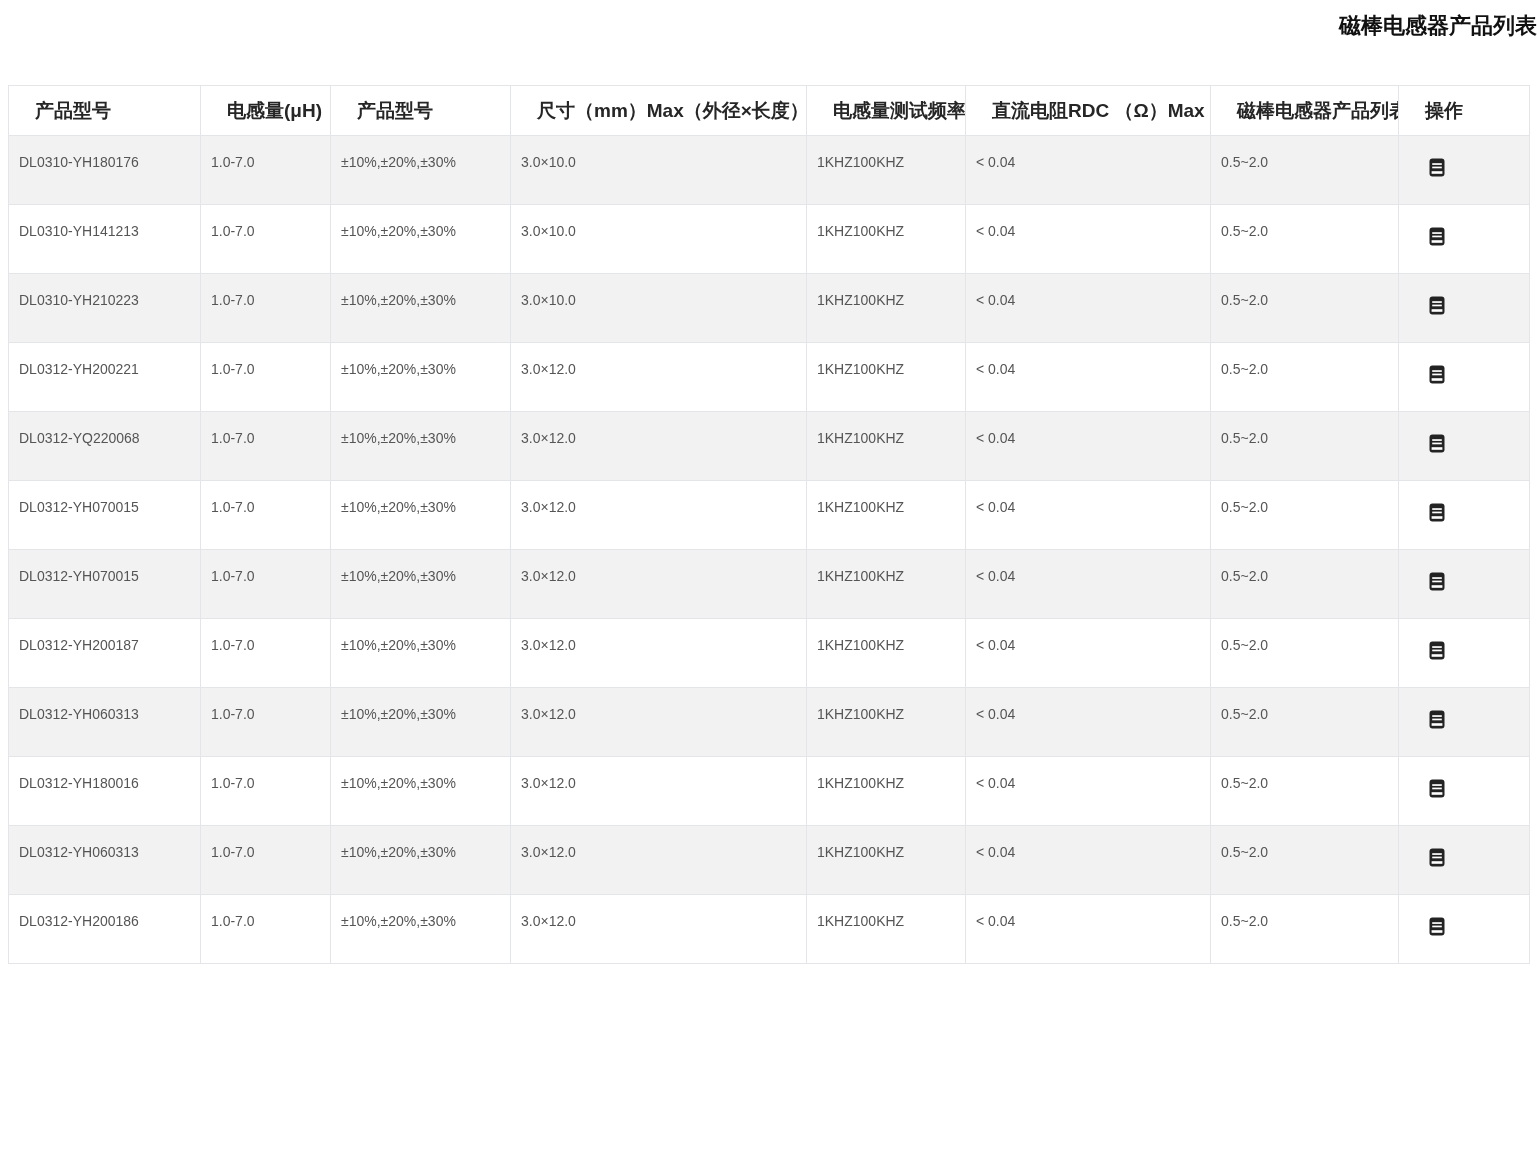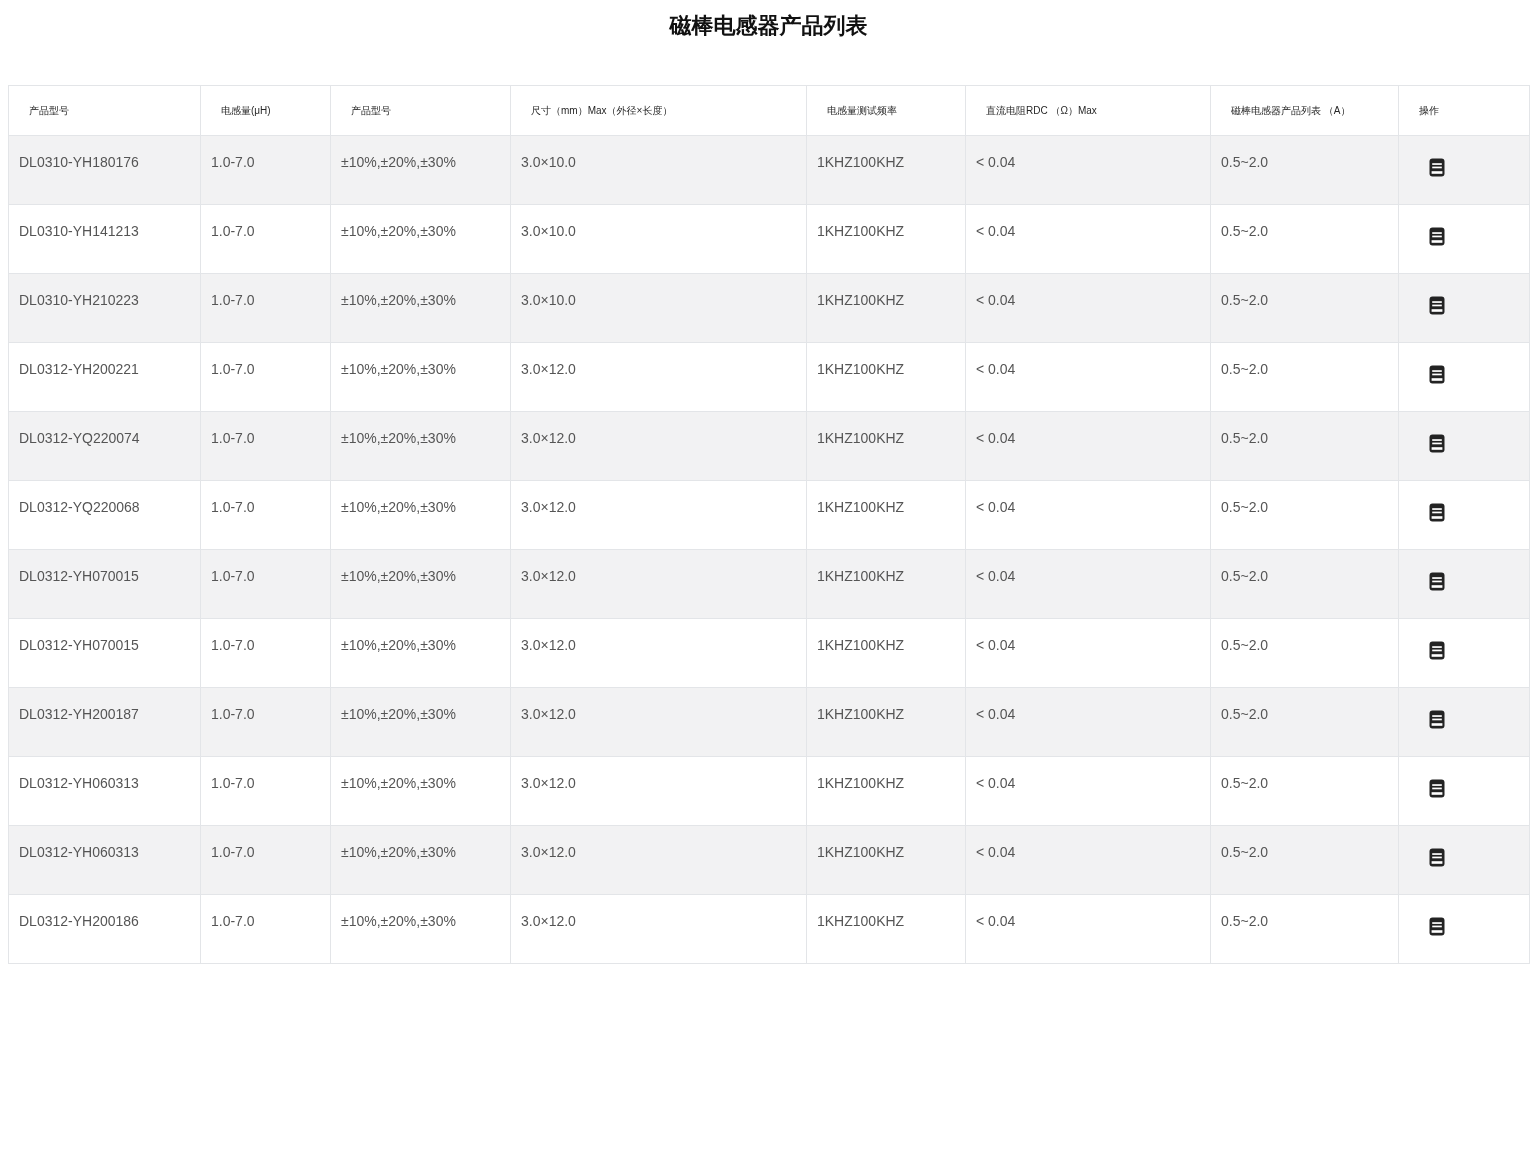--- a/index.html
+++ b/index.html
@@ -5,21 +5,21 @@
   * { box-sizing: border-box; }
   html, body {
     margin: 0;
     padding: 0;
     background: #ffffff;
     width: 1537px;
     font-family: "Liberation Sans", "DejaVu Sans", sans-serif;
   }
   .page-title {
     margin: 10px 0 0 0;
-    text-align: center;
+    text-align: right;
     font-size: 22px;
     line-height: 32px;
     font-weight: bold;
     color: #111111;
   }
   table.product-table {
     margin: 43px 0 0 8px;
     width: 1521px;
     border-collapse: collapse;
     table-layout: fixed;
@@ -27,23 +27,23 @@
   .product-table th, .product-table td {
     border: 1px solid #e3e5e8;
     text-align: left;
     overflow: hidden;
     white-space: nowrap;
   }
   .product-table thead tr { height: 50px; }
   .product-table th {
     background: #ffffff;
     color: #262626;
-    font-size: 10px;
-    font-weight: normal;
-    padding: 0 20px;
+    font-size: 19px;
+    font-weight: bold;
+    padding: 0 26px;
     vertical-align: middle;
   }
   .product-table tbody tr { height: 69px; }
   .product-table td {
     color: #555555;
     font-size: 14px;
     line-height: 20px;
     padding: 16px 10px 0 10px;
     vertical-align: top;
     background: #ffffff;
@@ -159,39 +159,20 @@
         <svg width="16" height="19" viewBox="0 0 16 19" xmlns="http://www.w3.org/2000/svg">
           <rect x="0.5" y="0.5" width="15" height="18" rx="3" fill="#232323"></rect>
           <rect x="3.2" y="5.2" width="9.6" height="1.7" fill="#ffffff"></rect>
           <rect x="3.2" y="8.6" width="9.6" height="1.7" fill="#ffffff"></rect>
           <rect x="2.6" y="13.2" width="10.8" height="2.6" fill="#ffffff"></rect>
         </svg>
       </button>
     </td>
   </tr>
       <tr>
-    <td>DL0312-YQ220074</td>
-    <td>1.0-7.0</td>
-    <td>±10%,±20%,±30%</td>
-    <td>3.0×12.0</td>
-    <td>1KHZ100KHZ</td>
-    <td>&lt; 0.04</td>
-    <td>0.5~2.0</td>
-    <td class="op-cell">
-      <button class="detail-btn">
-        <svg width="16" height="19" viewBox="0 0 16 19" xmlns="http://www.w3.org/2000/svg">
-          <rect x="0.5" y="0.5" width="15" height="18" rx="3" fill="#232323"></rect>
-          <rect x="3.2" y="5.2" width="9.6" height="1.7" fill="#ffffff"></rect>
-          <rect x="3.2" y="8.6" width="9.6" height="1.7" fill="#ffffff"></rect>
-          <rect x="2.6" y="13.2" width="10.8" height="2.6" fill="#ffffff"></rect>
-        </svg>
-      </button>
-    </td>
-  </tr>
-      <tr>
     <td>DL0312-YQ220068</td>
     <td>1.0-7.0</td>
     <td>±10%,±20%,±30%</td>
     <td>3.0×12.0</td>
     <td>1KHZ100KHZ</td>
     <td>&lt; 0.04</td>
     <td>0.5~2.0</td>
     <td class="op-cell">
       <button class="detail-btn">
         <svg width="16" height="19" viewBox="0 0 16 19" xmlns="http://www.w3.org/2000/svg">
@@ -255,20 +236,39 @@
           <rect x="0.5" y="0.5" width="15" height="18" rx="3" fill="#232323"></rect>
           <rect x="3.2" y="5.2" width="9.6" height="1.7" fill="#ffffff"></rect>
           <rect x="3.2" y="8.6" width="9.6" height="1.7" fill="#ffffff"></rect>
           <rect x="2.6" y="13.2" width="10.8" height="2.6" fill="#ffffff"></rect>
         </svg>
       </button>
     </td>
   </tr>
       <tr>
     <td>DL0312-YH060313</td>
+    <td>1.0-7.0</td>
+    <td>±10%,±20%,±30%</td>
+    <td>3.0×12.0</td>
+    <td>1KHZ100KHZ</td>
+    <td>&lt; 0.04</td>
+    <td>0.5~2.0</td>
+    <td class="op-cell">
+      <button class="detail-btn">
+        <svg width="16" height="19" viewBox="0 0 16 19" xmlns="http://www.w3.org/2000/svg">
+          <rect x="0.5" y="0.5" width="15" height="18" rx="3" fill="#232323"></rect>
+          <rect x="3.2" y="5.2" width="9.6" height="1.7" fill="#ffffff"></rect>
+          <rect x="3.2" y="8.6" width="9.6" height="1.7" fill="#ffffff"></rect>
+          <rect x="2.6" y="13.2" width="10.8" height="2.6" fill="#ffffff"></rect>
+        </svg>
+      </button>
+    </td>
+  </tr>
+      <tr>
+    <td>DL0312-YH180016</td>
     <td>1.0-7.0</td>
     <td>±10%,±20%,±30%</td>
     <td>3.0×12.0</td>
     <td>1KHZ100KHZ</td>
     <td>&lt; 0.04</td>
     <td>0.5~2.0</td>
     <td class="op-cell">
       <button class="detail-btn">
         <svg width="16" height="19" viewBox="0 0 16 19" xmlns="http://www.w3.org/2000/svg">
           <rect x="0.5" y="0.5" width="15" height="18" rx="3" fill="#232323"></rect>

